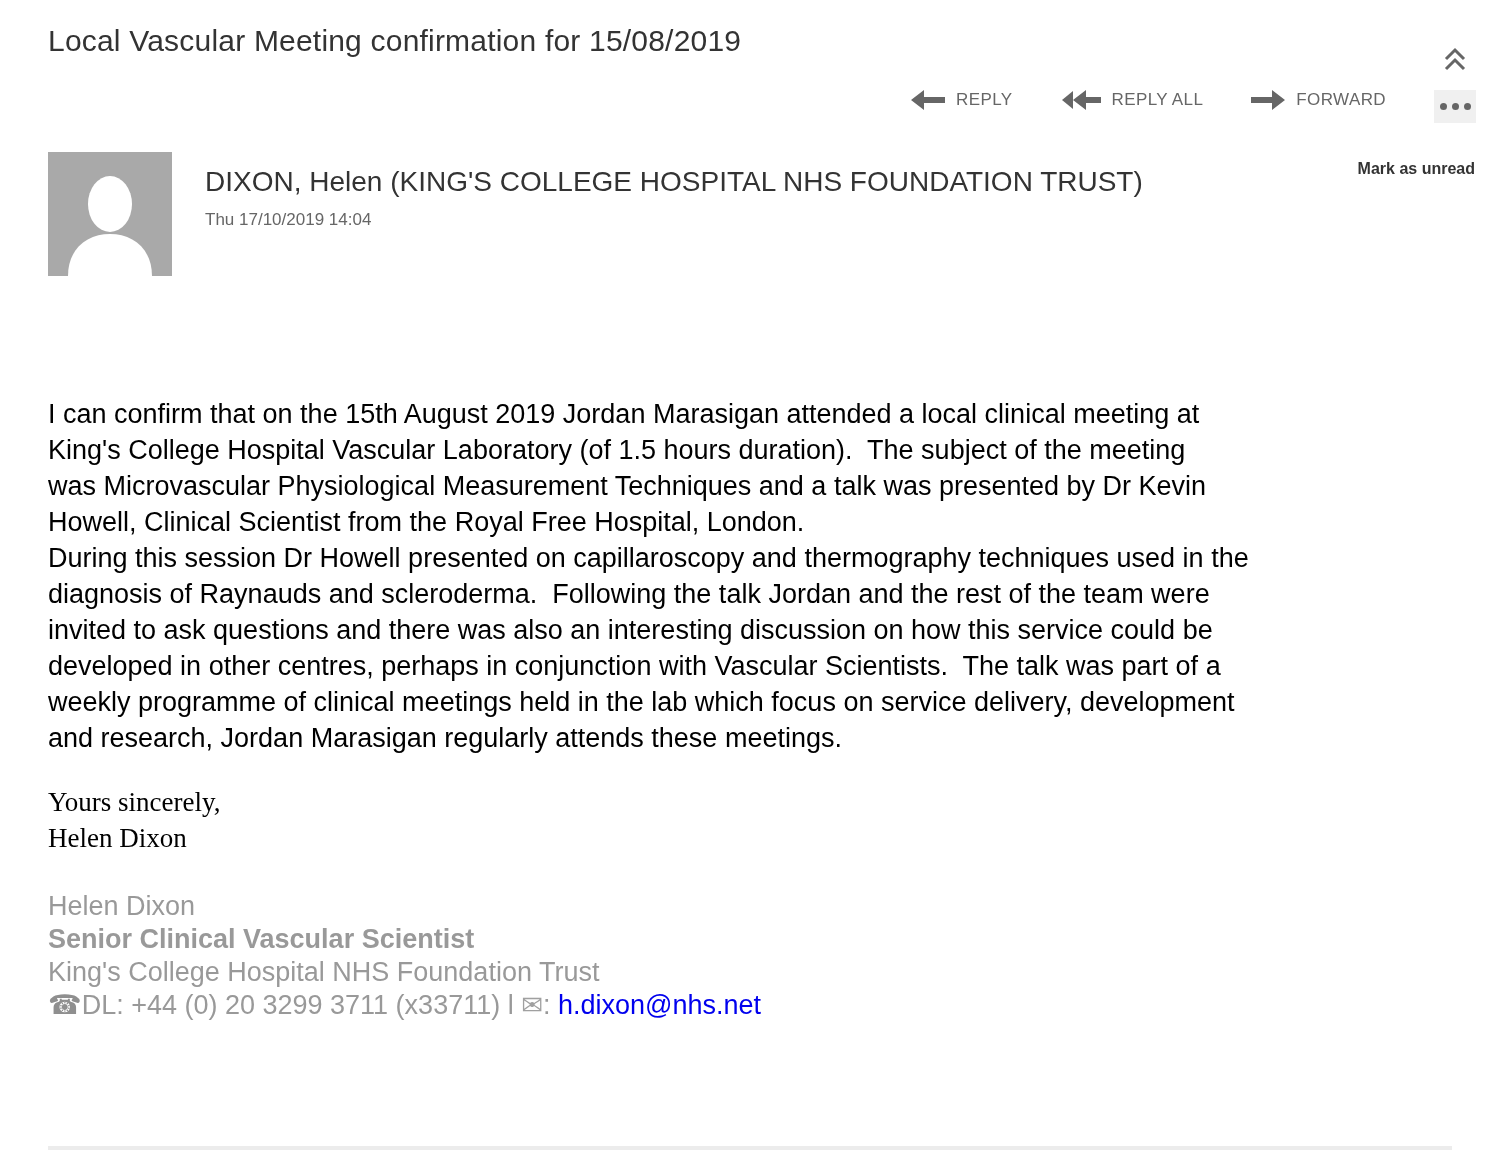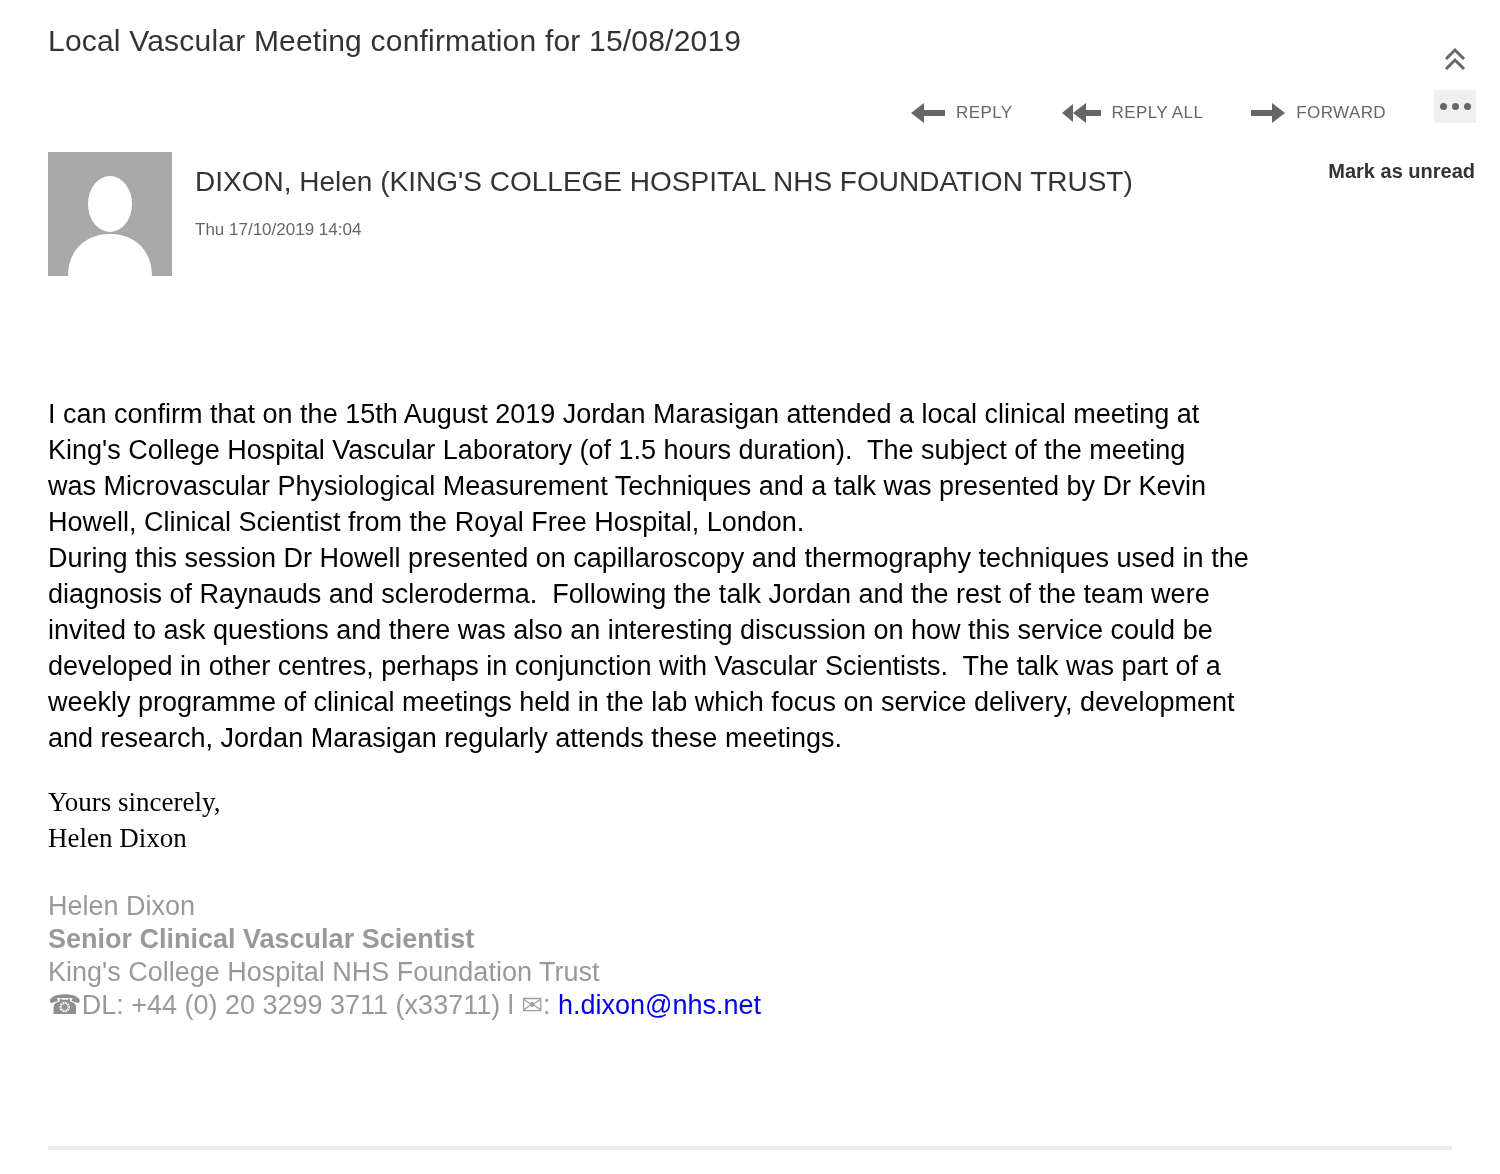--- a/index.html
+++ b/index.html
@@ -26,21 +26,21 @@
     position: absolute;
     right: 32px; top: 46px;
     width: 26px; height: 32px;
     cursor: pointer;
   }
   
   .toolbar {
     position: absolute;
     top: 90px; right: 24px;
     display: flex;
-    align-items: flex-end;
+    align-items: flex-start;
     gap: 48px;
   }
   .toolbar .action {
     display: flex;
     align-items: center;
     gap: 11px;
     color: #666666;
     font-size: 17px;
     letter-spacing: 0.4px;
     cursor: pointer;
@@ -58,42 +58,43 @@
   .more-btn .dot {
     width: 7px; height: 7px;
     border-radius: 50%;
     background: #666666;
   }
   
   .msg-header {
     position: absolute;
     left: 48px; top: 152px;
     display: flex;
+    gap: 10px;
   }
   .avatar {
     width: 124px; height: 124px;
     background: #a9a9a9;
     position: relative;
     overflow: hidden;
     flex: 0 0 auto;
   }
   .sender-block { margin-left: 23px; padding-top: 14px; }
   .sender-name {
     font-size: 28px;
     color: #333333;
   }
   .sent-date {
-    margin-top: 22px;
+    margin-top: 12px;
     font-size: 17px;
     color: #666666;
   }
   .mark-unread {
     position: absolute;
     right: 25px; top: 160px;
-    font-size: 20px;
+    font-size: 16px;
     font-weight: 700;
     color: #333333;
     cursor: pointer;
   }
   
   .to-row {
     position: absolute;
     left: 48px; top: 324px;
     display: flex;
     align-items: baseline;

